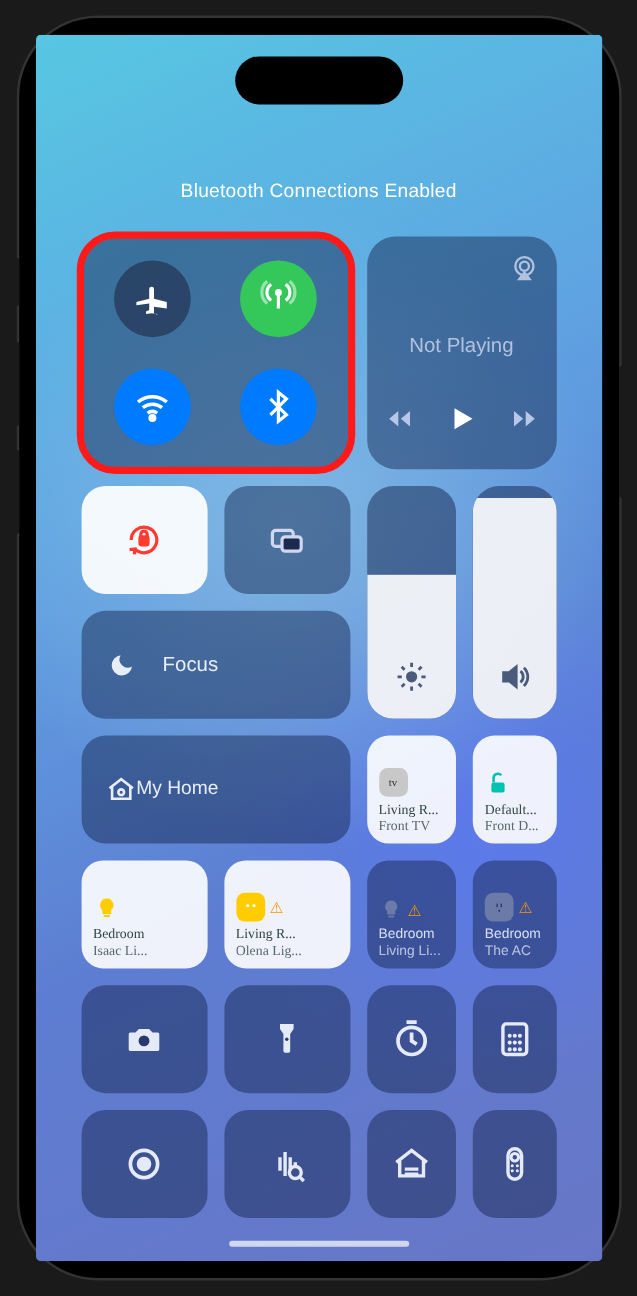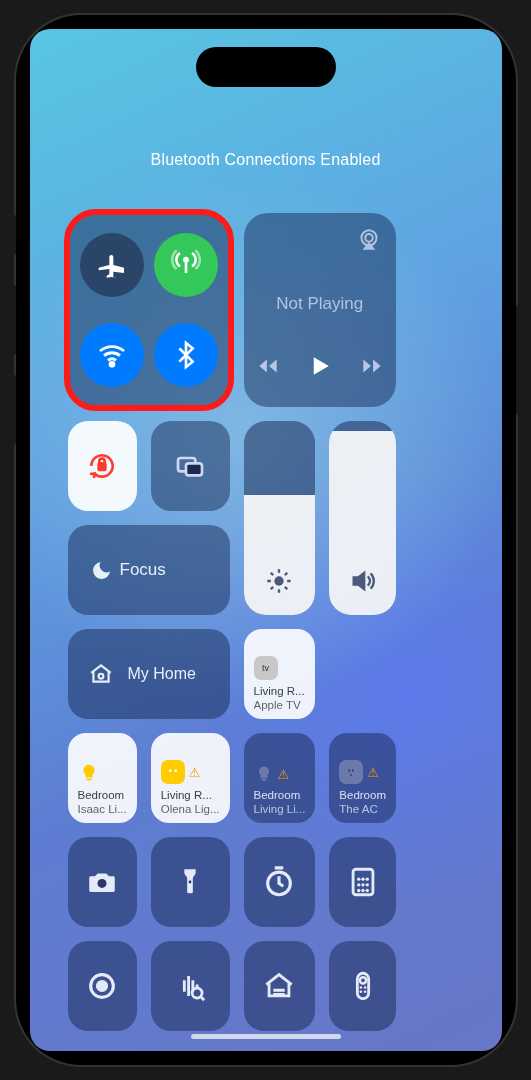--- a/index.html
+++ b/index.html
@@ -22,21 +22,21 @@
     box-shadow: 0 0 0 2px #333;
   }
   .side-btn { position:absolute; background:#1a1a1a; border-radius:2px; }
   .sb1{ left:-4px; top:200px; width:4px; height:40px;}
   .sb2{ left:-4px; top:270px; width:4px; height:70px;}
   .sb3{ left:-4px; top:360px; width:4px; height:70px;}
   .sb4{ right:-4px; top:290px; width:4px; height:110px;}
   .screen {
     width: 100%;
     height: 100%;
-    border-radius: 20px;
+    border-radius: 4px;
     background: radial-gradient(ellipse 380px 380px at 45% 40%, rgba(150,200,230,.6), transparent 70%),
                 radial-gradient(ellipse 340px 340px at 80% 65%, rgba(90,120,255,.55), transparent 65%),
                 linear-gradient(155deg, #57c7e2 0%, #5fa3e2 35%, #5d7dd2 65%, #6876c6 100%);
     position: relative;
     overflow: hidden;
   }
   .dynamic-island {
     position: absolute;
     top: 18px; left: 50%;
     transform: translateX(-50%);
@@ -48,29 +48,29 @@
     position: absolute;
     top: 122px; left: 0; right: 0;
     text-align: center;
     color: #fff;
     font-size: 16px;
     font-weight: 500;
     letter-spacing: .2px;
   }
   .cc-grid {
     position: absolute;
-    top: 184px; left: 38px; right: 38px;
+    top: 168px; left: 38px; right: 38px;
     display: grid;
-    grid-template-columns: repeat(5, 1fr);
+    grid-template-columns: repeat(2, 1fr);
     grid-auto-rows: 90px;
     gap: 14px;
   }
   .mod { border-radius: 20px; position:relative; }
   .dark { background: rgba(15,30,70,.45); }
-  .light { background: rgba(255,255,255,.9); }
+  .light { background: rgba(255,255,255,.9); font-family: Liberation Serif, serif; }
   
   .conn {
     grid-column: 1 / span 2;
     grid-row: 1 / span 2;
     border-radius: 28px;
     display: grid;
     grid-template-columns: 1fr 1fr;
     grid-template-rows: 1fr 1fr;
     place-items: center;
     padding: 12px;
@@ -126,28 +126,28 @@
   .slider-fill { position:absolute; left:0; right:0; bottom:0; background: rgba(255,255,255,.9);}
   .brightness { grid-column:3;}
   .brightness .slider-fill{ height:62%;}
   .volume { grid-column:4;}
   .volume .slider-fill{ height:95%;}
   .slider-ic { position:relative; z-index:2; margin-bottom:16px; color:#4a5a7a; }
   .slider-ic svg{ width:28px; height:28px;}
   
   .focus {
     grid-column:1 / span 2; grid-row:4;
-    display:flex; align-items:center; gap:6px;
+    display:flex; align-items:center; gap:22px;
     padding-left:22px; color:#e8eef8;
     font-size:17px;
   }
   
   .myhome {
     grid-column:1 / span 2; grid-row:5;
-    display:flex; align-items:center; gap:14px;
+    display:flex; align-items:center; 
     padding-left:20px; color:#e8eef8;
     font-size:16px;
   }
   .dev {
     display:flex; flex-direction:column;
     align-items:flex-start; justify-content:flex-end;
     padding:8px 10px 6px 10px; font-size:11.5px; line-height:1.2;
     color:#344; border-radius:18px;
   }
   .dev.dark { color:#d8e0f0;}
@@ -282,21 +282,31 @@
             <circle cx="12" cy="14" r="2.2"></circle>
           </svg>
         <span>My Home</span>
       </div>
 
       <div class="mod light dev" style="grid-column:3;grid-row:5;">
         <div class="dev-ic-row">
             <span class="dev-ic" style="background:#c8c8c8;color:#333;font-size:9px;">tv</span>
           </div>
         <span class="l1">Living R...</span>
-        <span class="l2">Apple TV</span>
+        <span class="l2">Front TV</span>
+      </div>
+      <div class="mod light dev" style="grid-column:4;grid-row:5;">
+        <div class="dev-ic-row">
+            <svg width="22" height="22" viewBox="0 0 24 24" fill="#00c2b2">
+              <rect x="6" y="11" width="12" height="9" rx="2"></rect>
+              <path d="M8 11V7a4 4 0 0 1 7-2.6" stroke="#00c2b2" stroke-width="2.3" fill="none"></path>
+            </svg>
+          </div>
+        <span class="l1">Default...</span>
+        <span class="l2">Front D...</span>
       </div>
 
       <div class="mod light dev" style="grid-column:1;grid-row:6;">
         <div class="dev-ic-row">
             <svg width="22" height="22" viewBox="0 0 24 24" fill="#ffcc00">
               <path d="M12 3a6 6 0 0 0-4 10.5V17h8v-3.5A6 6 0 0 0 12 3z"></path>
               <rect x="9" y="18" width="6" height="2" rx="1"></rect>
             </svg>
           </div>
         <span class="l1">Bedroom</span>

